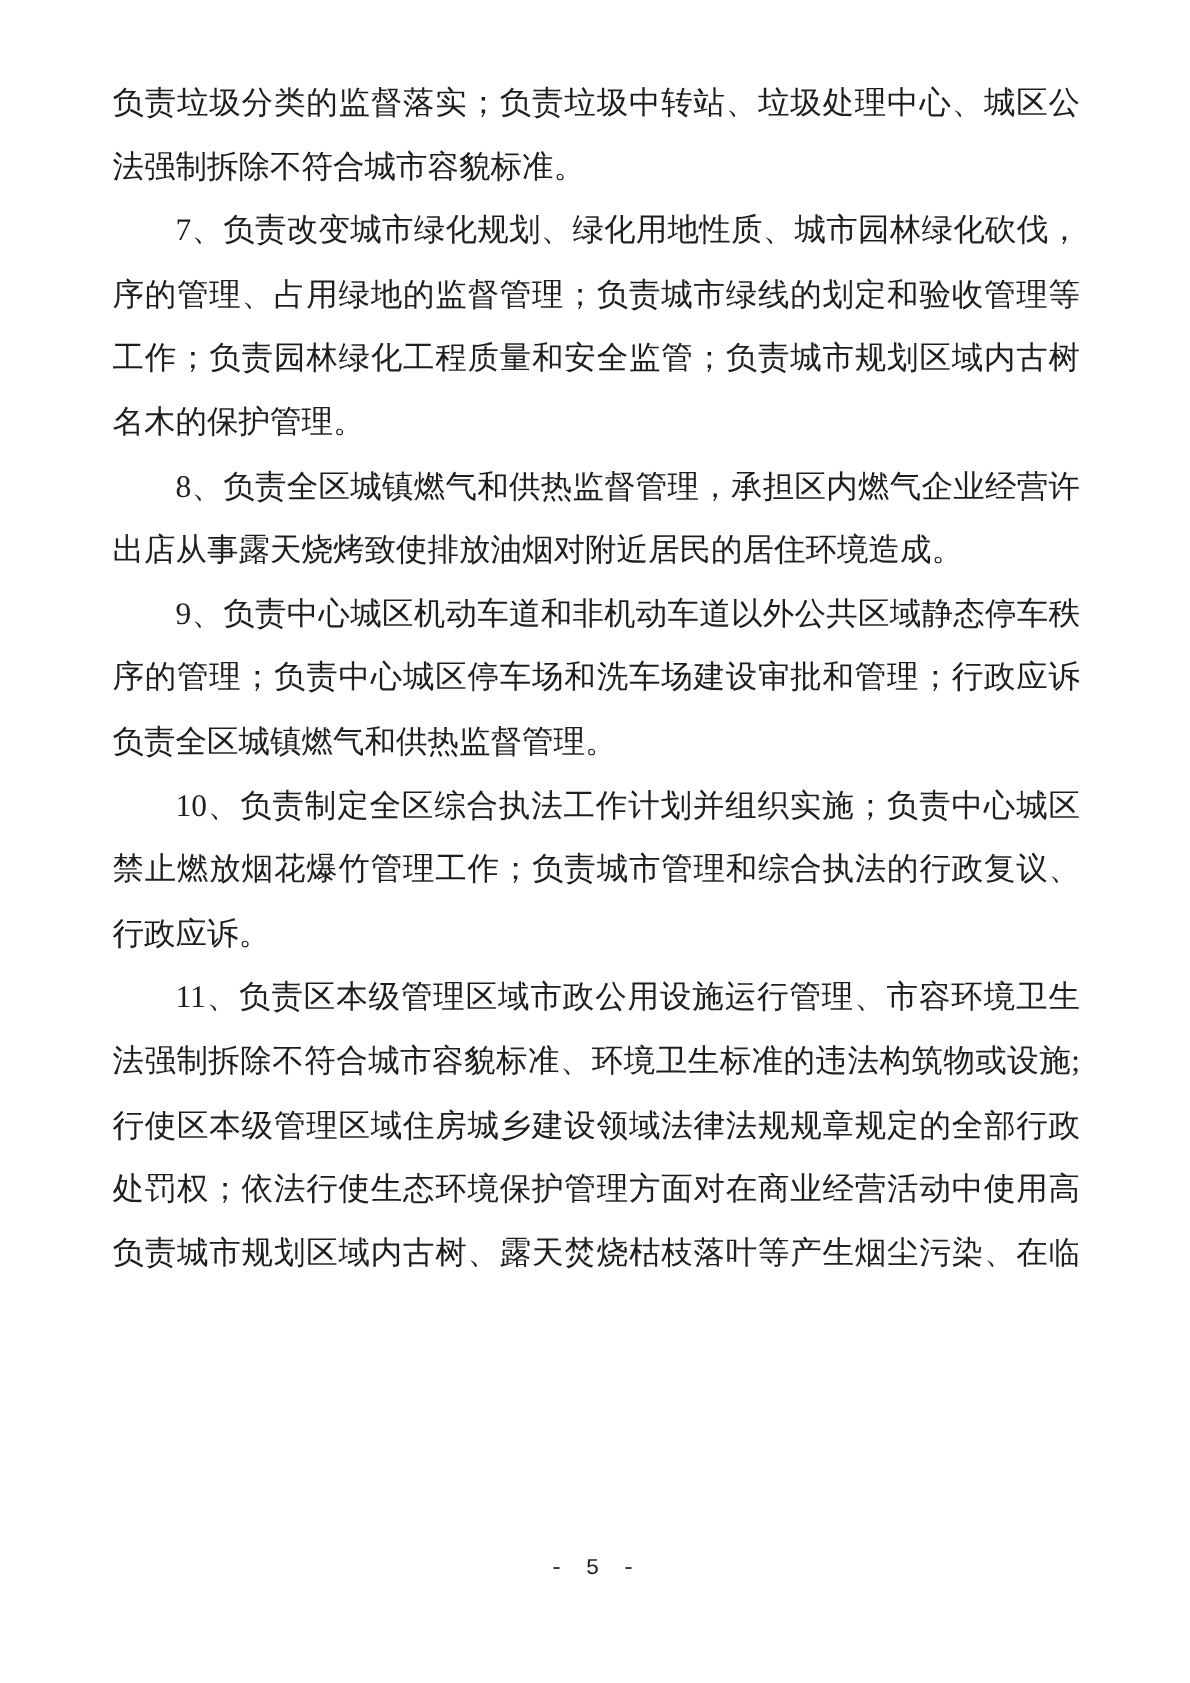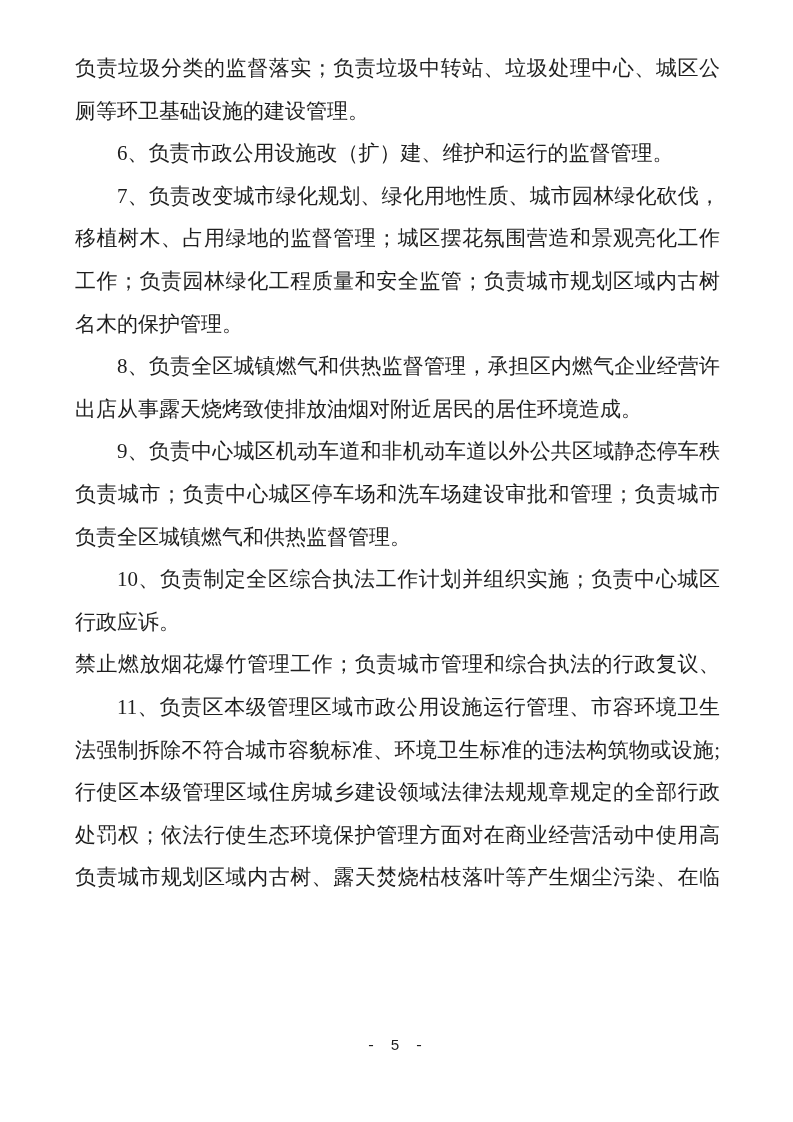--- a/index.html
+++ b/index.html
@@ -51,34 +51,33 @@
     font-size: 15px;
     letter-spacing: 3px;
   }
 </style>
 </head>
 <body>
 
 <div class="page">
   <div class="content" id="content">
       <div class="line">负责垃圾分类的监督落实；负责垃圾中转站、垃圾处理中心、城区公</div>
-      <div class="line end">厕等环卫基础设施的建设管理。</div>
-      <div class="line ind end">6、负责市政公用设施改（扩）建、维护和运行的监督管理。</div>
+      <div class="line end">法强制拆除不符合城市容貌标准。</div>
       <div class="line ind">7、负责改变城市绿化规划、绿化用地性质、城市园林绿化砍伐，</div>
-      <div class="line">移植树木、占用绿地的监督管理；城区摆花氛围营造和景观亮化工作</div>
+      <div class="line">序的管理、占用绿地的监督管理；负责城市绿线的划定和验收管理等</div>
       <div class="line">工作；负责园林绿化工程质量和安全监管；负责城市规划区域内古树</div>
       <div class="line end">名木的保护管理。</div>
       <div class="line ind">8、负责全区城镇燃气和供热监督管理，承担区内燃气企业经营许</div>
       <div class="line end">出店从事露天烧烤致使排放油烟对附近居民的居住环境造成。</div>
       <div class="line ind">9、负责中心城区机动车道和非机动车道以外公共区域静态停车秩</div>
-      <div class="line">负责城市；负责中心城区停车场和洗车场建设审批和管理；负责城市</div>
+      <div class="line">序的管理；负责中心城区停车场和洗车场建设审批和管理；行政应诉</div>
       <div class="line end">负责全区城镇燃气和供热监督管理。</div>
       <div class="line ind">10、负责制定全区综合执法工作计划并组织实施；负责中心城区</div>
+      <div class="line">禁止燃放烟花爆竹管理工作；负责城市管理和综合执法的行政复议、</div>
       <div class="line end">行政应诉。</div>
-      <div class="line">禁止燃放烟花爆竹管理工作；负责城市管理和综合执法的行政复议、</div>
       <div class="line ind">11、负责区本级管理区域市政公用设施运行管理、市容环境卫生</div>
       <div class="line">法强制拆除不符合城市容貌标准、环境卫生标准的违法构筑物或设施;</div>
       <div class="line">行使区本级管理区域住房城乡建设领域法律法规规章规定的全部行政</div>
       <div class="line">处罚权；依法行使生态环境保护管理方面对在商业经营活动中使用高</div>
       <div class="line">负责城市规划区域内古树、露天焚烧枯枝落叶等产生烟尘污染、在临</div>
     </div>
   <div class="footer">
     <span>- 5 -</span>
   </div>
 </div>

